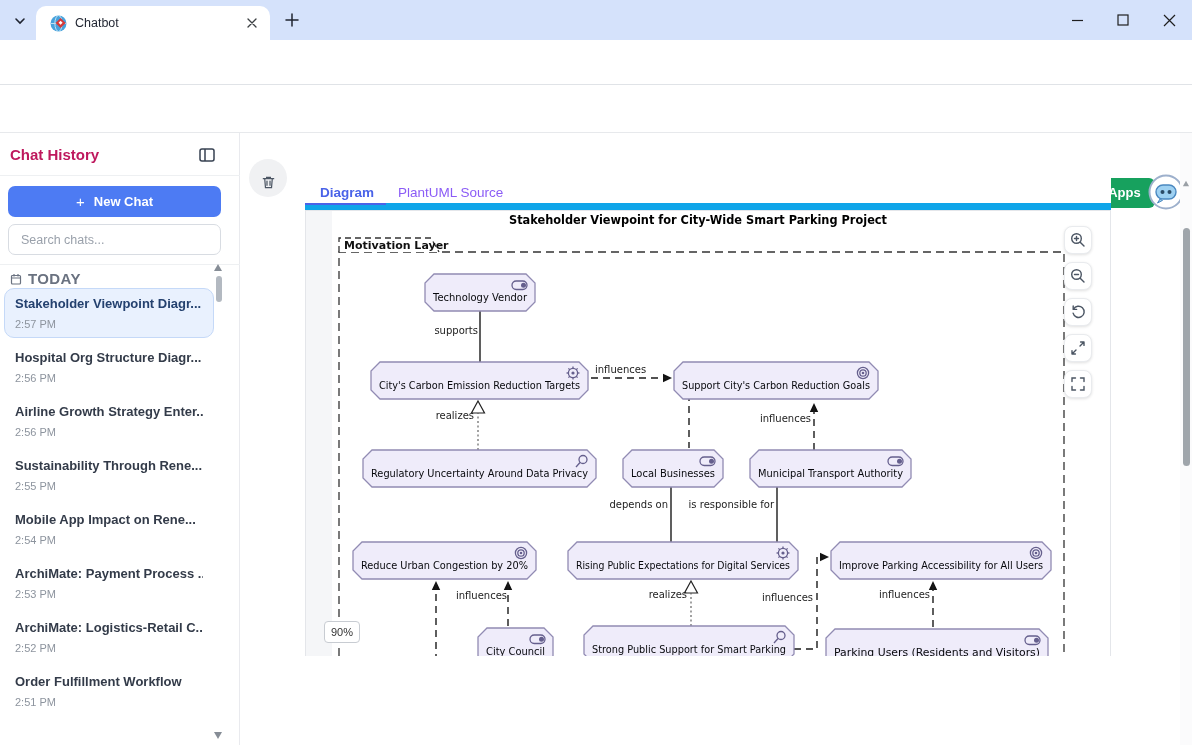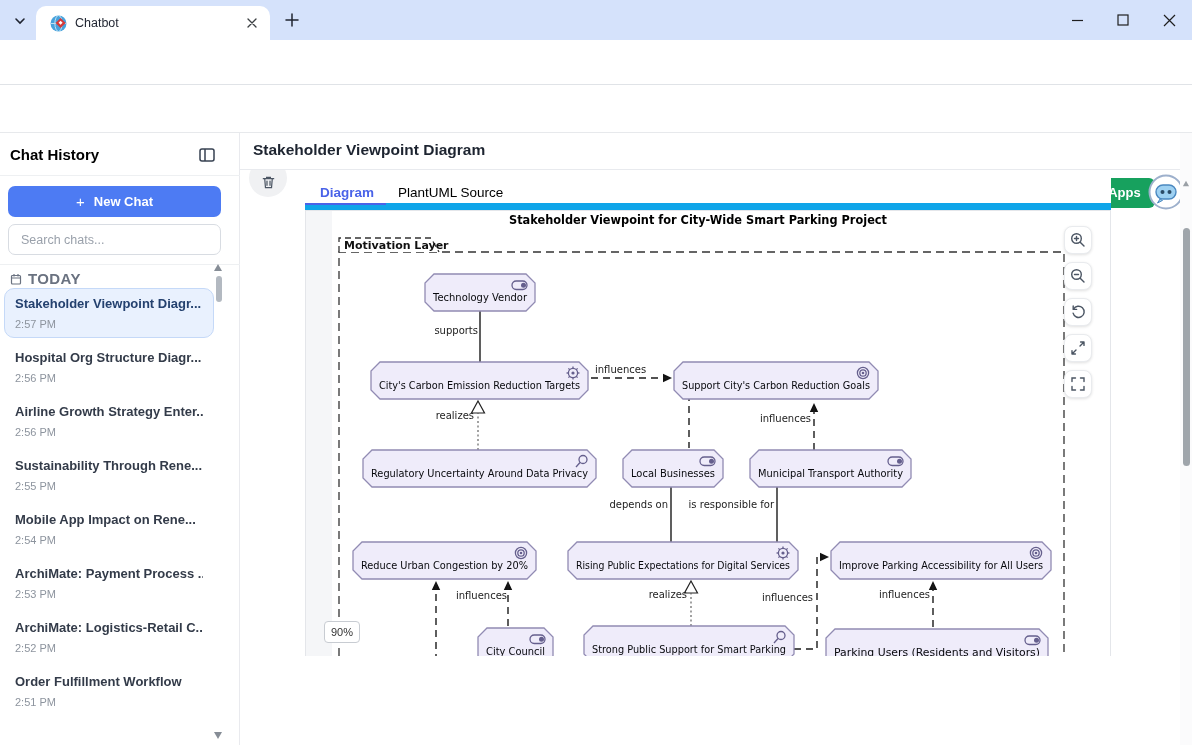--- a/index.html
+++ b/index.html
@@ -35,21 +35,21 @@
   .vp-logo { position:absolute; left:8px; top:90px; }
   .app-title { position:absolute; left:50px; top:94px; font-size:15px; font-weight:700; color:#1b2330; }
   .powered { position:absolute; left:50px; top:112px; font-size:11px; color:#5a6372; }
   .powered a { color:#5a6372; text-decoration:underline; }
   .hdr-ic { position:absolute; top:99px; }
   .more-apps { position:absolute; left:1060px; top:93px; height:30px; padding:0 14px; background:#17a15e; border-radius:6px; color:#fff; font-size:13px; font-weight:600; line-height:30px; }
   .bot-ic { position:absolute; left:1147px; top:88px; }
 
   
   .sidebar { position:absolute; left:0; top:133px; width:240px; height:612px; background:#fff; border-right:1px solid #e9eaee; }
-  .sb-title { position:absolute; left:10px; top:13px; font-size:15px; font-weight:700; color:#000000; }
+  .sb-title { position:absolute; left:10px; top:13px; font-size:15px; font-weight:700; color:#be185d; }
   .sb-collapse { position:absolute; left:198px; top:13px; width:18px; height:18px; }
   .sb-div1 { position:absolute; left:0; top:42px; width:240px; height:1px; background:#eef0f2; }
   .new-chat { position:absolute; left:8px; top:53px; width:213px; height:31px; background:#4d7bf3; border-radius:7px; color:#fff; display:flex; align-items:center; justify-content:center; gap:9px; }
   .new-chat .plus { font-size:15px; font-weight:400; }
   .new-chat .lbl { font-size:13px; font-weight:600; }
   .sb-search { position:absolute; left:8px; top:91px; width:213px; height:31px; }
   .sb-search input { width:100%; height:100%; border:1px solid #d8dce2; border-radius:7px; padding:0 12px; font-size:12.5px; color:#333; font-family:inherit; outline:none; }
   .sb-search input::placeholder { color:#9aa1ab; }
   .sb-div2 { position:absolute; left:0; top:131px; width:240px; height:1px; background:#eef0f2; }
   .sb-section { position:absolute; left:10px; top:137px; display:flex; align-items:center; gap:6px; color:#6a7280; }
@@ -64,21 +64,21 @@
   .sb-thumb { position:absolute; left:216px; top:143px; width:6px; height:26px; border-radius:3px; background:#b3b9c1; }
   .sb-scroll-dn { position:absolute; left:213px; top:598px; }
 
   
   .main-titlebar { position:absolute; left:240px; top:133px; width:940px; height:37px; background:#fff; border-bottom:1px solid #e8eaee; z-index:3; }
   .main-titlebar .tx { position:absolute; left:13px; top:8px; font-size:15.5px; font-weight:600; color:#1d2430; }
   .trash-fab { position:absolute; left:249px; top:159px; width:38px; height:38px; border-radius:50%; background:#f0f1f3; display:flex; align-items:flex-end; justify-content:center; z-index:1; }
   .tabsrow { position:absolute; left:305px; top:178px; width:806px; height:32px; border-bottom:7px solid #0ea5e9; z-index:2; background:#fff; }
   .tab1 { position:absolute; left:15px; top:7px; font-size:13.5px; font-weight:600; color:#4a63e8; }
   .tab1-underline { position:absolute; left:0; bottom:-2px; width:81px; height:2.5px; background:#4a63e8; }
-  .tab2 { position:absolute; left:93px; top:7px; font-size:13.5px; color:#000000; }
+  .tab2 { position:absolute; left:93px; top:7px; font-size:13.5px; color:#8b5cf6; }
   .diagram-card { position:absolute; left:305px; top:210px; width:806px; height:446px; border:1px solid #e4e6ea; border-bottom:none; background:#fff; overflow:hidden; z-index:1; }
   .canvas-gutter { position:absolute; left:0; top:0; width:26px; height:445px; background:#f5f6f8; }
   .zoombtn { position:absolute; left:1064px; width:28px; height:28px; background:#fff; border:1px solid #e9ebee; border-radius:8px; box-shadow:0 1px 3px rgba(0,0,0,.12); display:flex; align-items:center; justify-content:center; z-index:4; }
   .zoom-badge { position:absolute; left:324px; top:621px; width:36px; height:22px; background:#fff; border:1px solid #c8ccd2; border-radius:4px; font-size:11px; color:#333; display:flex; align-items:center; justify-content:center; z-index:4; }
 
   .main-scrollbar { position:absolute; left:1180px; top:133px; width:12px; height:612px; background:#fbfbfc; z-index:5; }
   .ms-up { position:absolute; left:2px; top:47px; }
   .ms-thumb { position:absolute; left:2.5px; top:95px; width:7px; height:238px; background:#9fa5ab; border-radius:3.5px; }
 
   
@@ -280,23 +280,20 @@
     <div class="sb-thumb"></div>
     <svg class="sb-scroll-dn" width="10" height="9" viewBox="0 0 10 9">
         <path d="M5 8 1 1h8z" fill="#868d96"></path>
       </svg>
   </div>
 
   <div class="trash-fab">
     <svg width="17" height="17" viewBox="0 0 18 18" style="margin-bottom:6px">
         <path d="M3.5 5h11M7 5V3.5h4V5M5 5l.8 9.5h6.4L13 5M7.4 7.5v4.5M10.6 7.5v4.5" stroke="#4b5563" stroke-width="1.3" fill="none" stroke-linecap="round"></path>
       </svg>
-  </div>
-  <div class="main-titlebar">
-    <div class="tx">Stakeholder Viewpoint Diagram</div>
   </div>
   <div class="tabsrow">
     <div class="tab1">Diagram</div>
     <div class="tab1-underline"></div>
     <div class="tab2">PlantUML Source</div>
   </div>
 
   <div class="diagram-card">
     <div class="canvas-gutter"></div>
     <svg id="dsvg" class="diagram-svg" width="804" height="445" viewBox="0 0 804 445">

